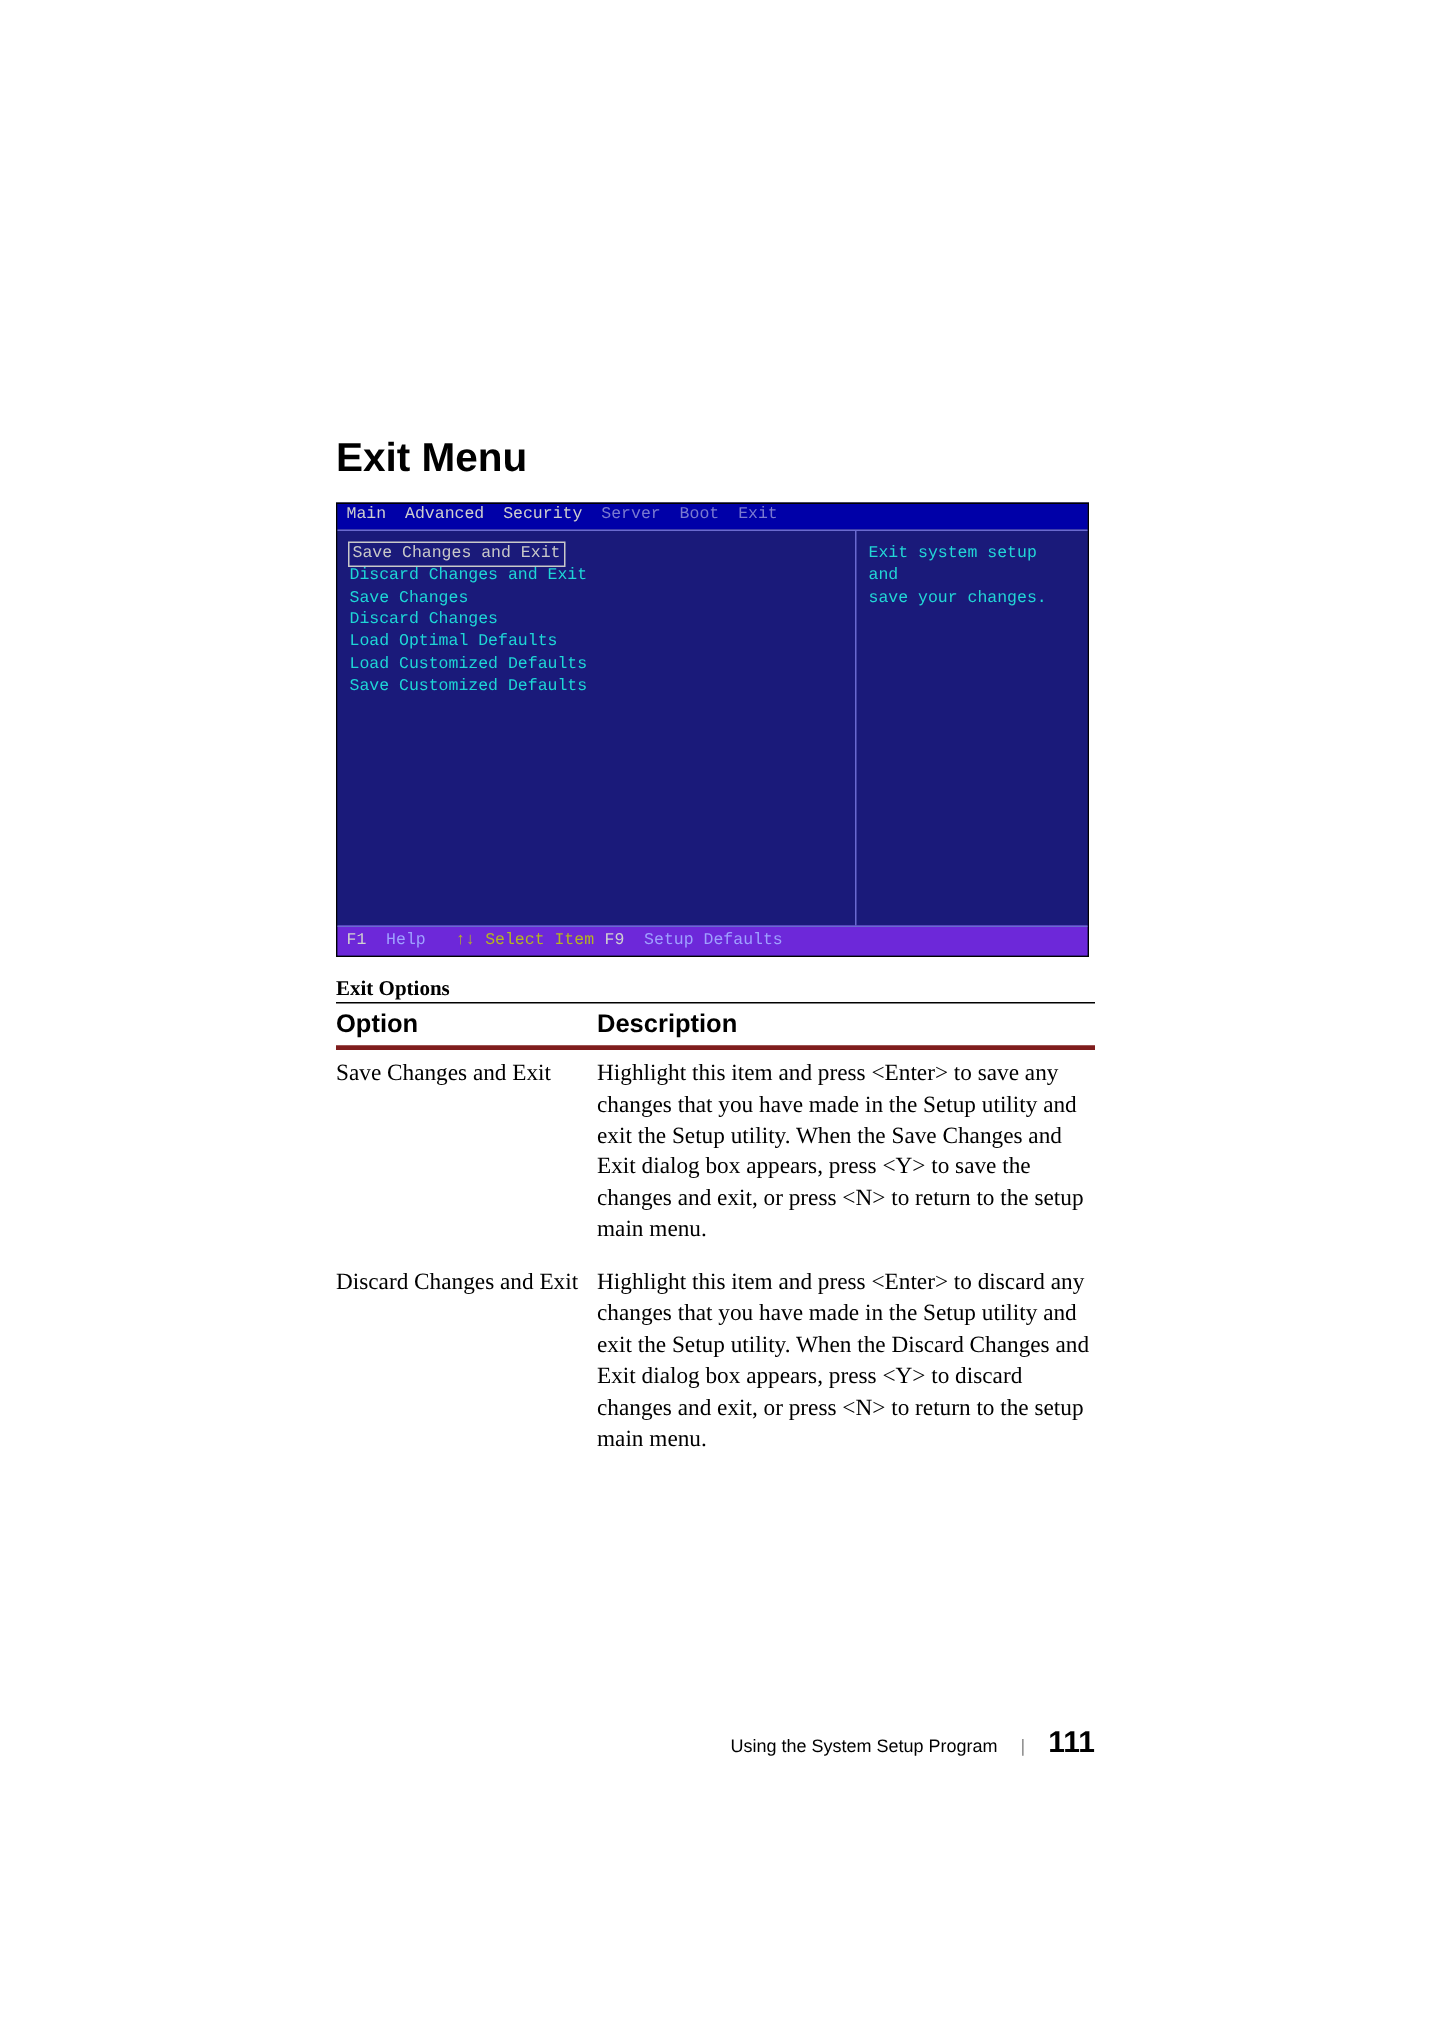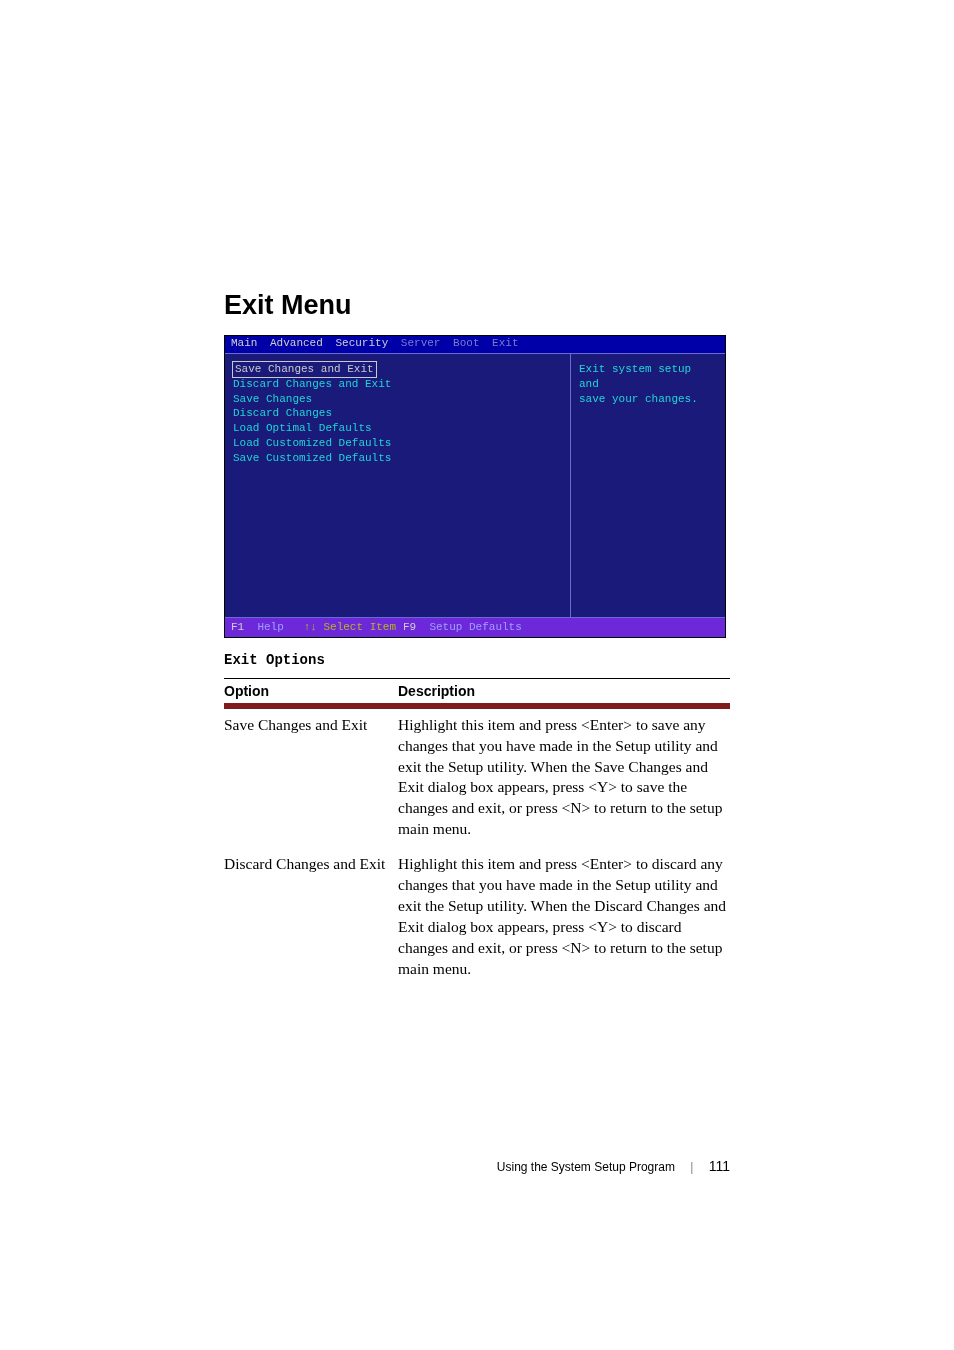--- a/index.html
+++ b/index.html
@@ -82,57 +82,57 @@
     line-height: 1.35;
     border-top: 1px solid #6a6ad0;
   }
   .bios-foot .row { display: flex; }
   .bios-foot .col1 { width: 172px; }
   .bios-foot .col2 { width: 198px; }
   .bios-foot .col3 { flex: 1; }
   .bios-foot .k { color: #d0d0d0; }
   .bios-foot .k2 { color: #b5b520; }
   .caption {
-    font-family: Liberation Mono, monospace;
+    font-family: Liberation Serif, serif;
     font-weight: bold;
     font-size: 14px;
     margin-top: 14px;
-    margin-bottom: 10px;
+    margin-bottom: 0;
   }
   table.opts {
     width: 100%;
     border-collapse: collapse;
     font-size: 15.5px;
   }
   table.opts th {
     font-family: Arial, Helvetica, sans-serif;
     font-weight: bold;
-    font-size: 14px;
+    font-size: 17px;
     text-align: left;
     border-top: 1px solid #000;
-    border-bottom: 6px solid #7f1d1d;
+    border-bottom: 3px solid #7f1d1d;
     padding: 4px 0;
   }
   table.opts td {
     vertical-align: top;
     padding: 6px 0 8px 0;
     line-height: 1.35;
   }
   table.opts td.o { width: 174px; padding-right: 6px; }
   .footer {
     position: absolute;
     bottom: 176px;
     left: 224px;
     right: 224px;
     font-size: 12px;
     text-align: right;
     font-family: Arial, Helvetica, sans-serif;
   }
   .footer .sep { margin: 0 12px; color: #888; }
-  .footer .pn { font-weight: normal; font-size: 14px; }
+  .footer .pn { font-weight: bold; font-size: 20px; }
 </style>
 </head>
 <body>
 
 <div class="page">
   <h2>Exit Menu</h2>
 
   <div class="bios">
     <div class="bios-tabs">
       <span class="active">Main</span>

